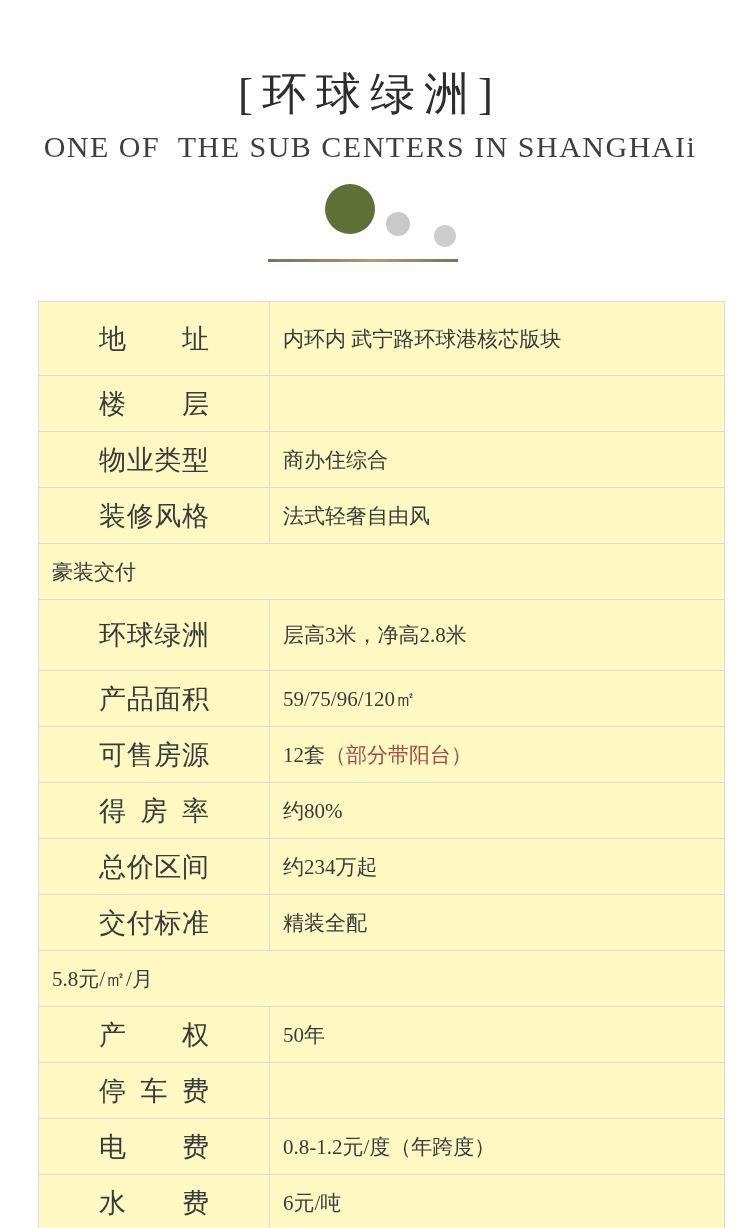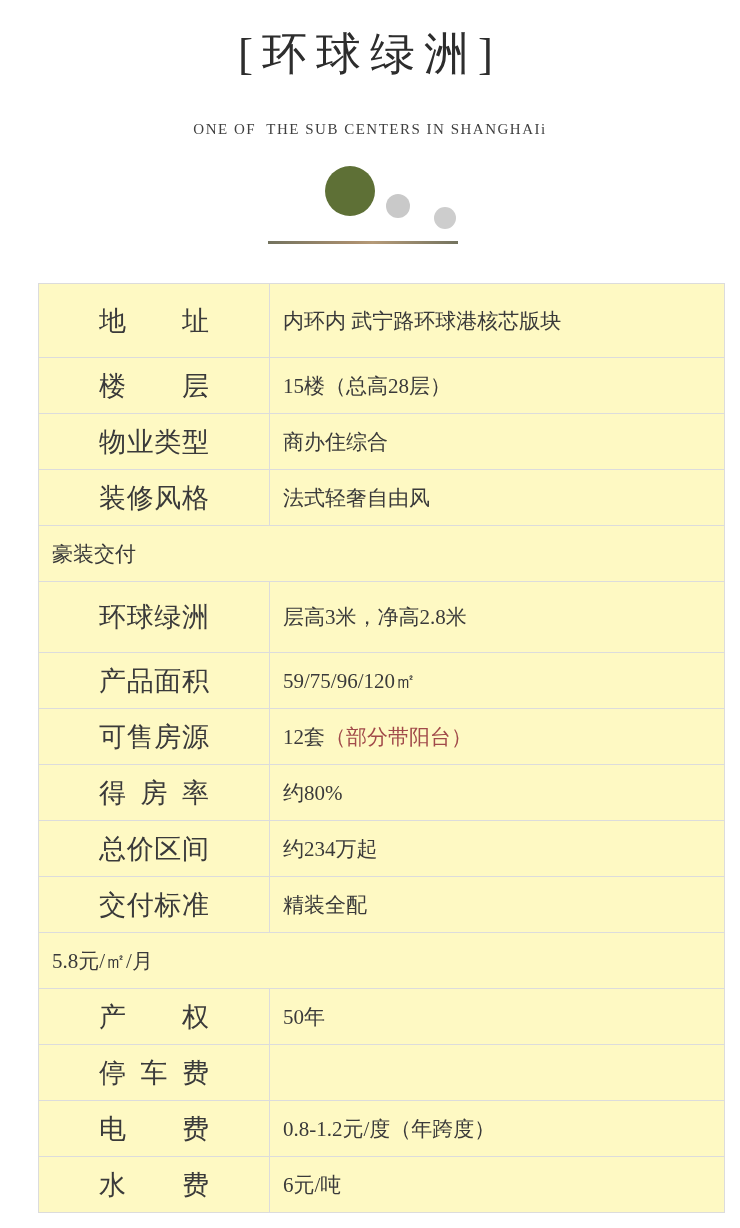--- a/index.html
+++ b/index.html
@@ -21,24 +21,25 @@
   .header {
     padding-top: 26px;
     text-align: center;
   }
   .title {
     font-size: 45px;
     line-height: 56px;
     letter-spacing: 9px;
     color: #2d2d2d;
     font-weight: 400;
+    margin-top: 40px;
   }
   .subtitle {
-    margin-top: 32px;
-    font-size: 15px;
+    margin-top: 10px;
+    font-size: 30px;
     line-height: 30px;
     letter-spacing: 1.5px;
     color: #3f3f3f;
     white-space: pre;
   }
   
   .dots {
     position: relative;
     margin-top: 12px;
     height: 96px;
@@ -121,24 +122,20 @@
       <div class="t-value-cell">
         <span>内环内 武宁路环球港核芯版块</span>
         
       </div>
     </div>
 
     <div class="t-row">
       <div class="t-label-cell">
         <div class="t-label">楼层</div>
       </div>
-      <div class="t-value-cell">
-        <span>15楼（总高28层）</span>
-        
-      </div>
     </div>
 
     <div class="t-row">
       <div class="t-label-cell">
         <div class="t-label">物业类型</div>
       </div>
       <div class="t-value-cell">
         <span>商办住综合</span>
         
       </div>

